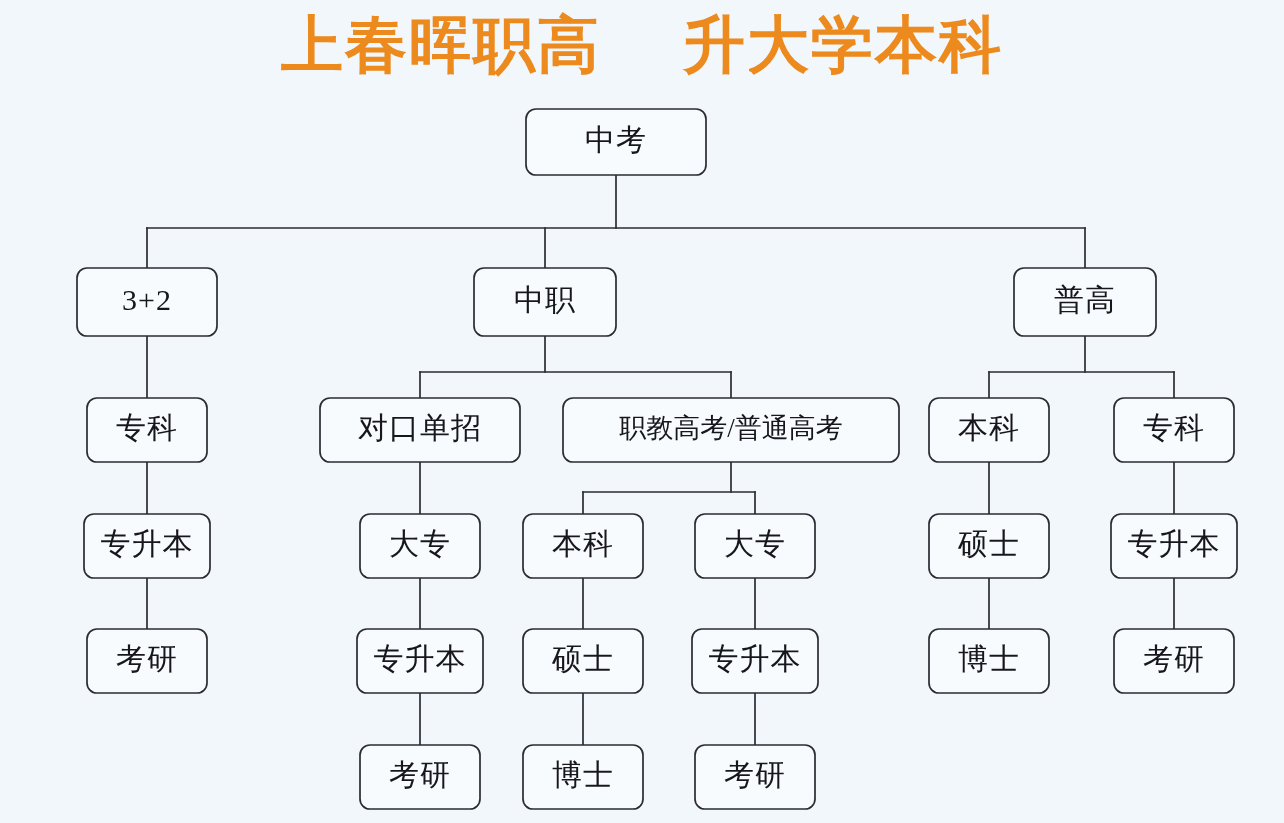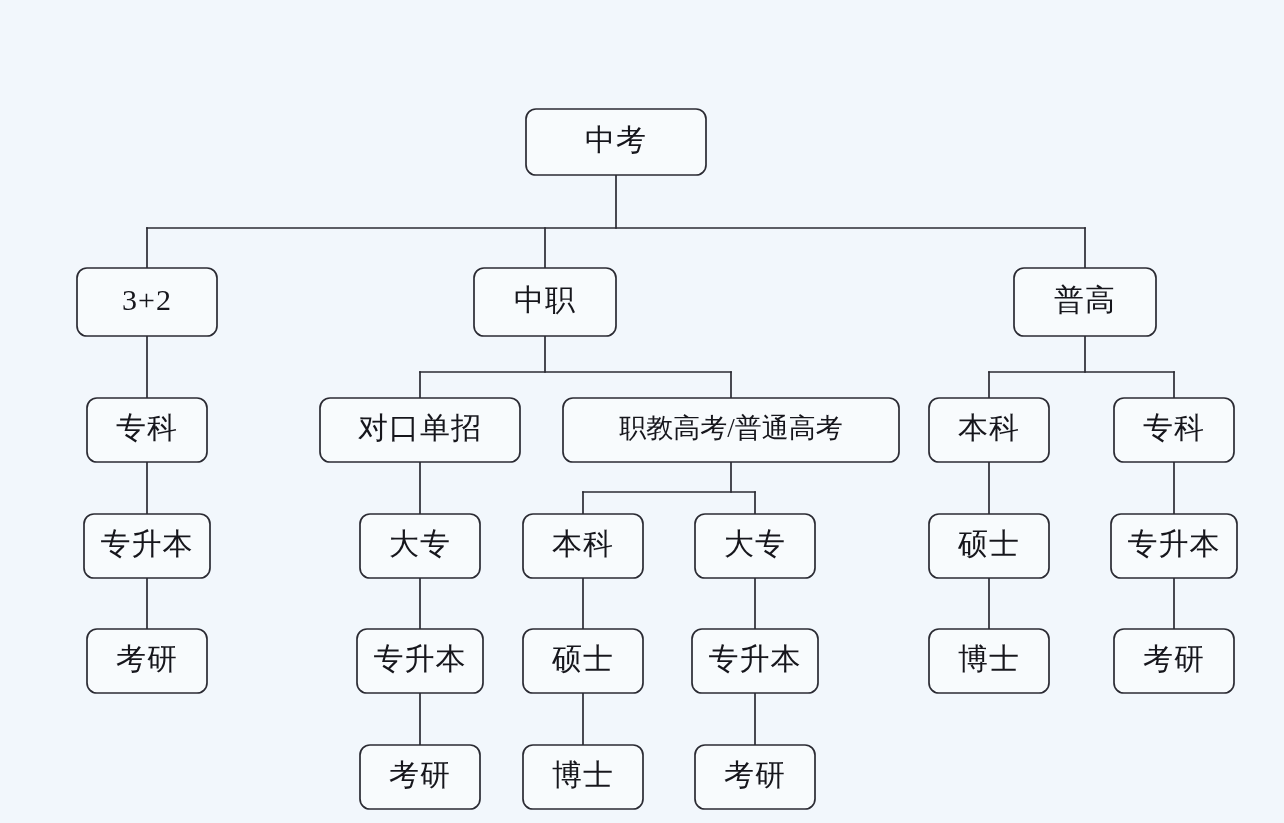--- a/index.html
+++ b/index.html
@@ -75,20 +75,25 @@
     stroke-linecap: square;
     stroke-linejoin: miter;
   }
   .node-group { cursor: default; }
 </style>
 </head>
 <body>
 
 <div id="stage">
 
+  <div class="title-bar">
+    <span class="title-seg">上春晖职高</span>
+    <span class="title-gap"></span>
+    <span class="title-seg">升大学本科</span>
+  </div>
 
   <svg id="diagram" viewBox="0 0 1284 823">
     <g id="edge-layer">
         <path class="edge" d="M 147 336 L 147 398"></path>
         <path class="edge" d="M 147 462 L 147 514"></path>
         <path class="edge" d="M 147 578 L 147 629"></path>
         <path class="edge" d="M 420 462 L 420 514"></path>
         <path class="edge" d="M 420 578 L 420 629"></path>
         <path class="edge" d="M 420 693 L 420 745"></path>
         <path class="edge" d="M 583 578 L 583 629"></path>

